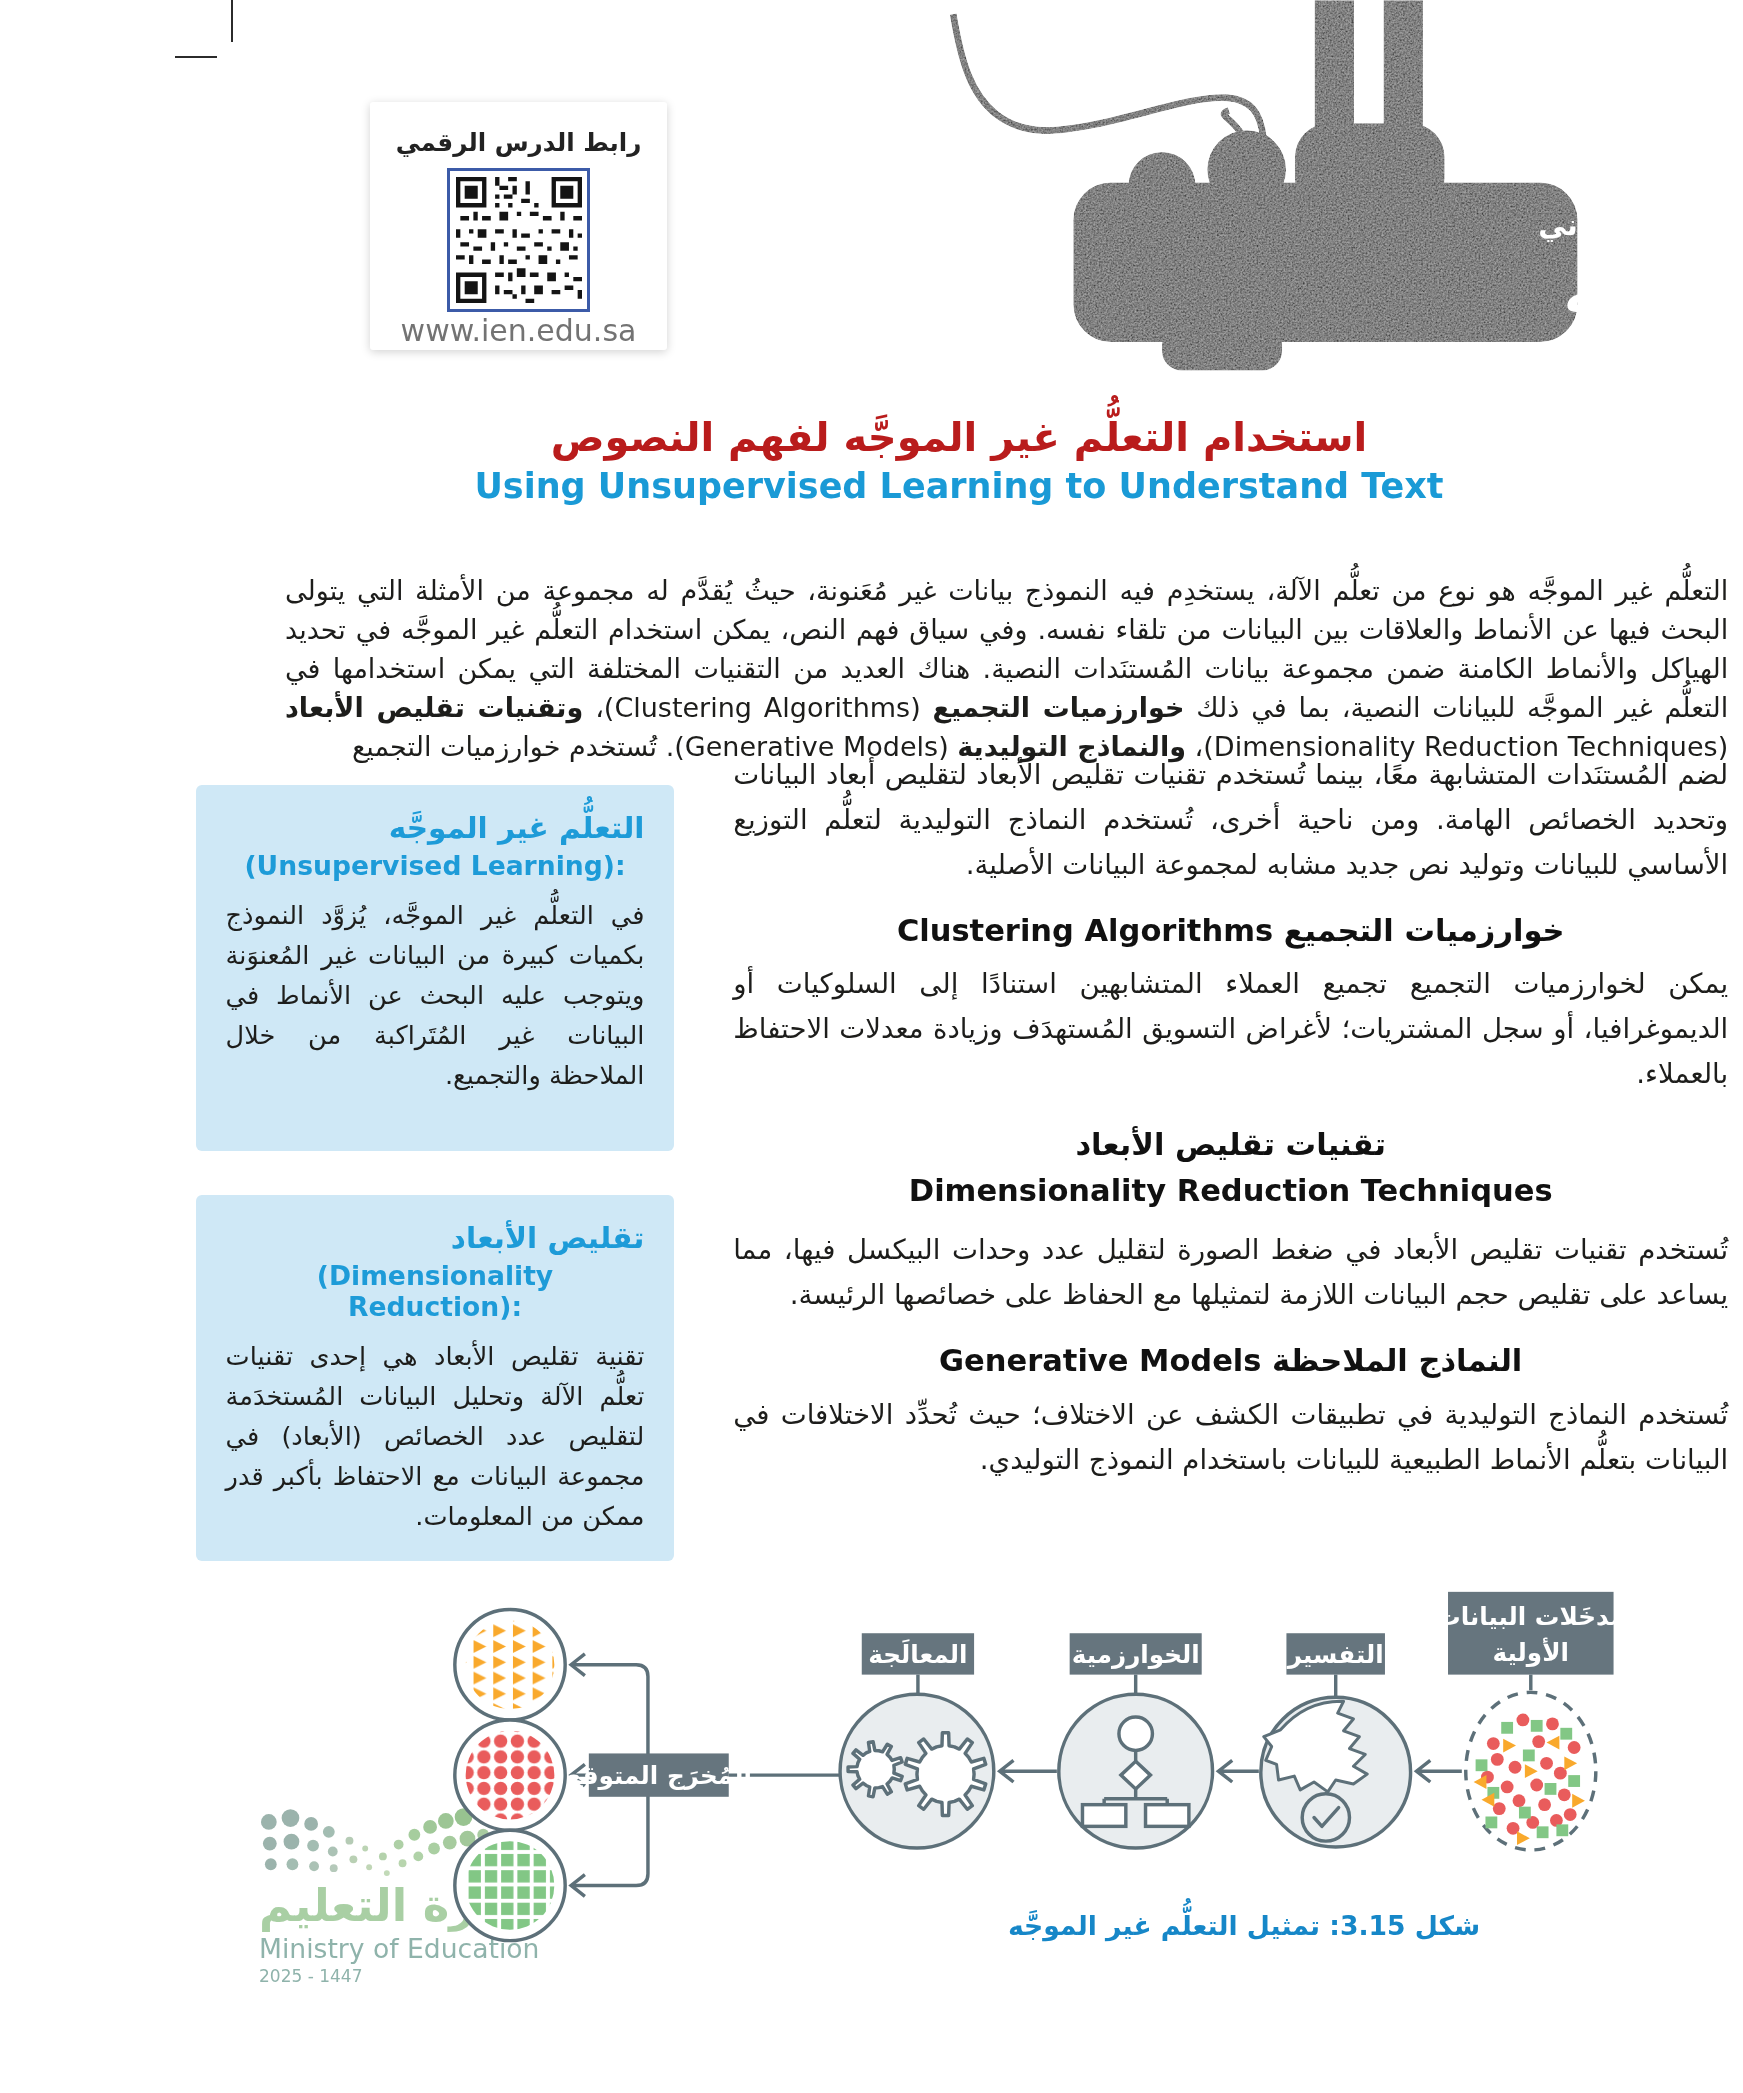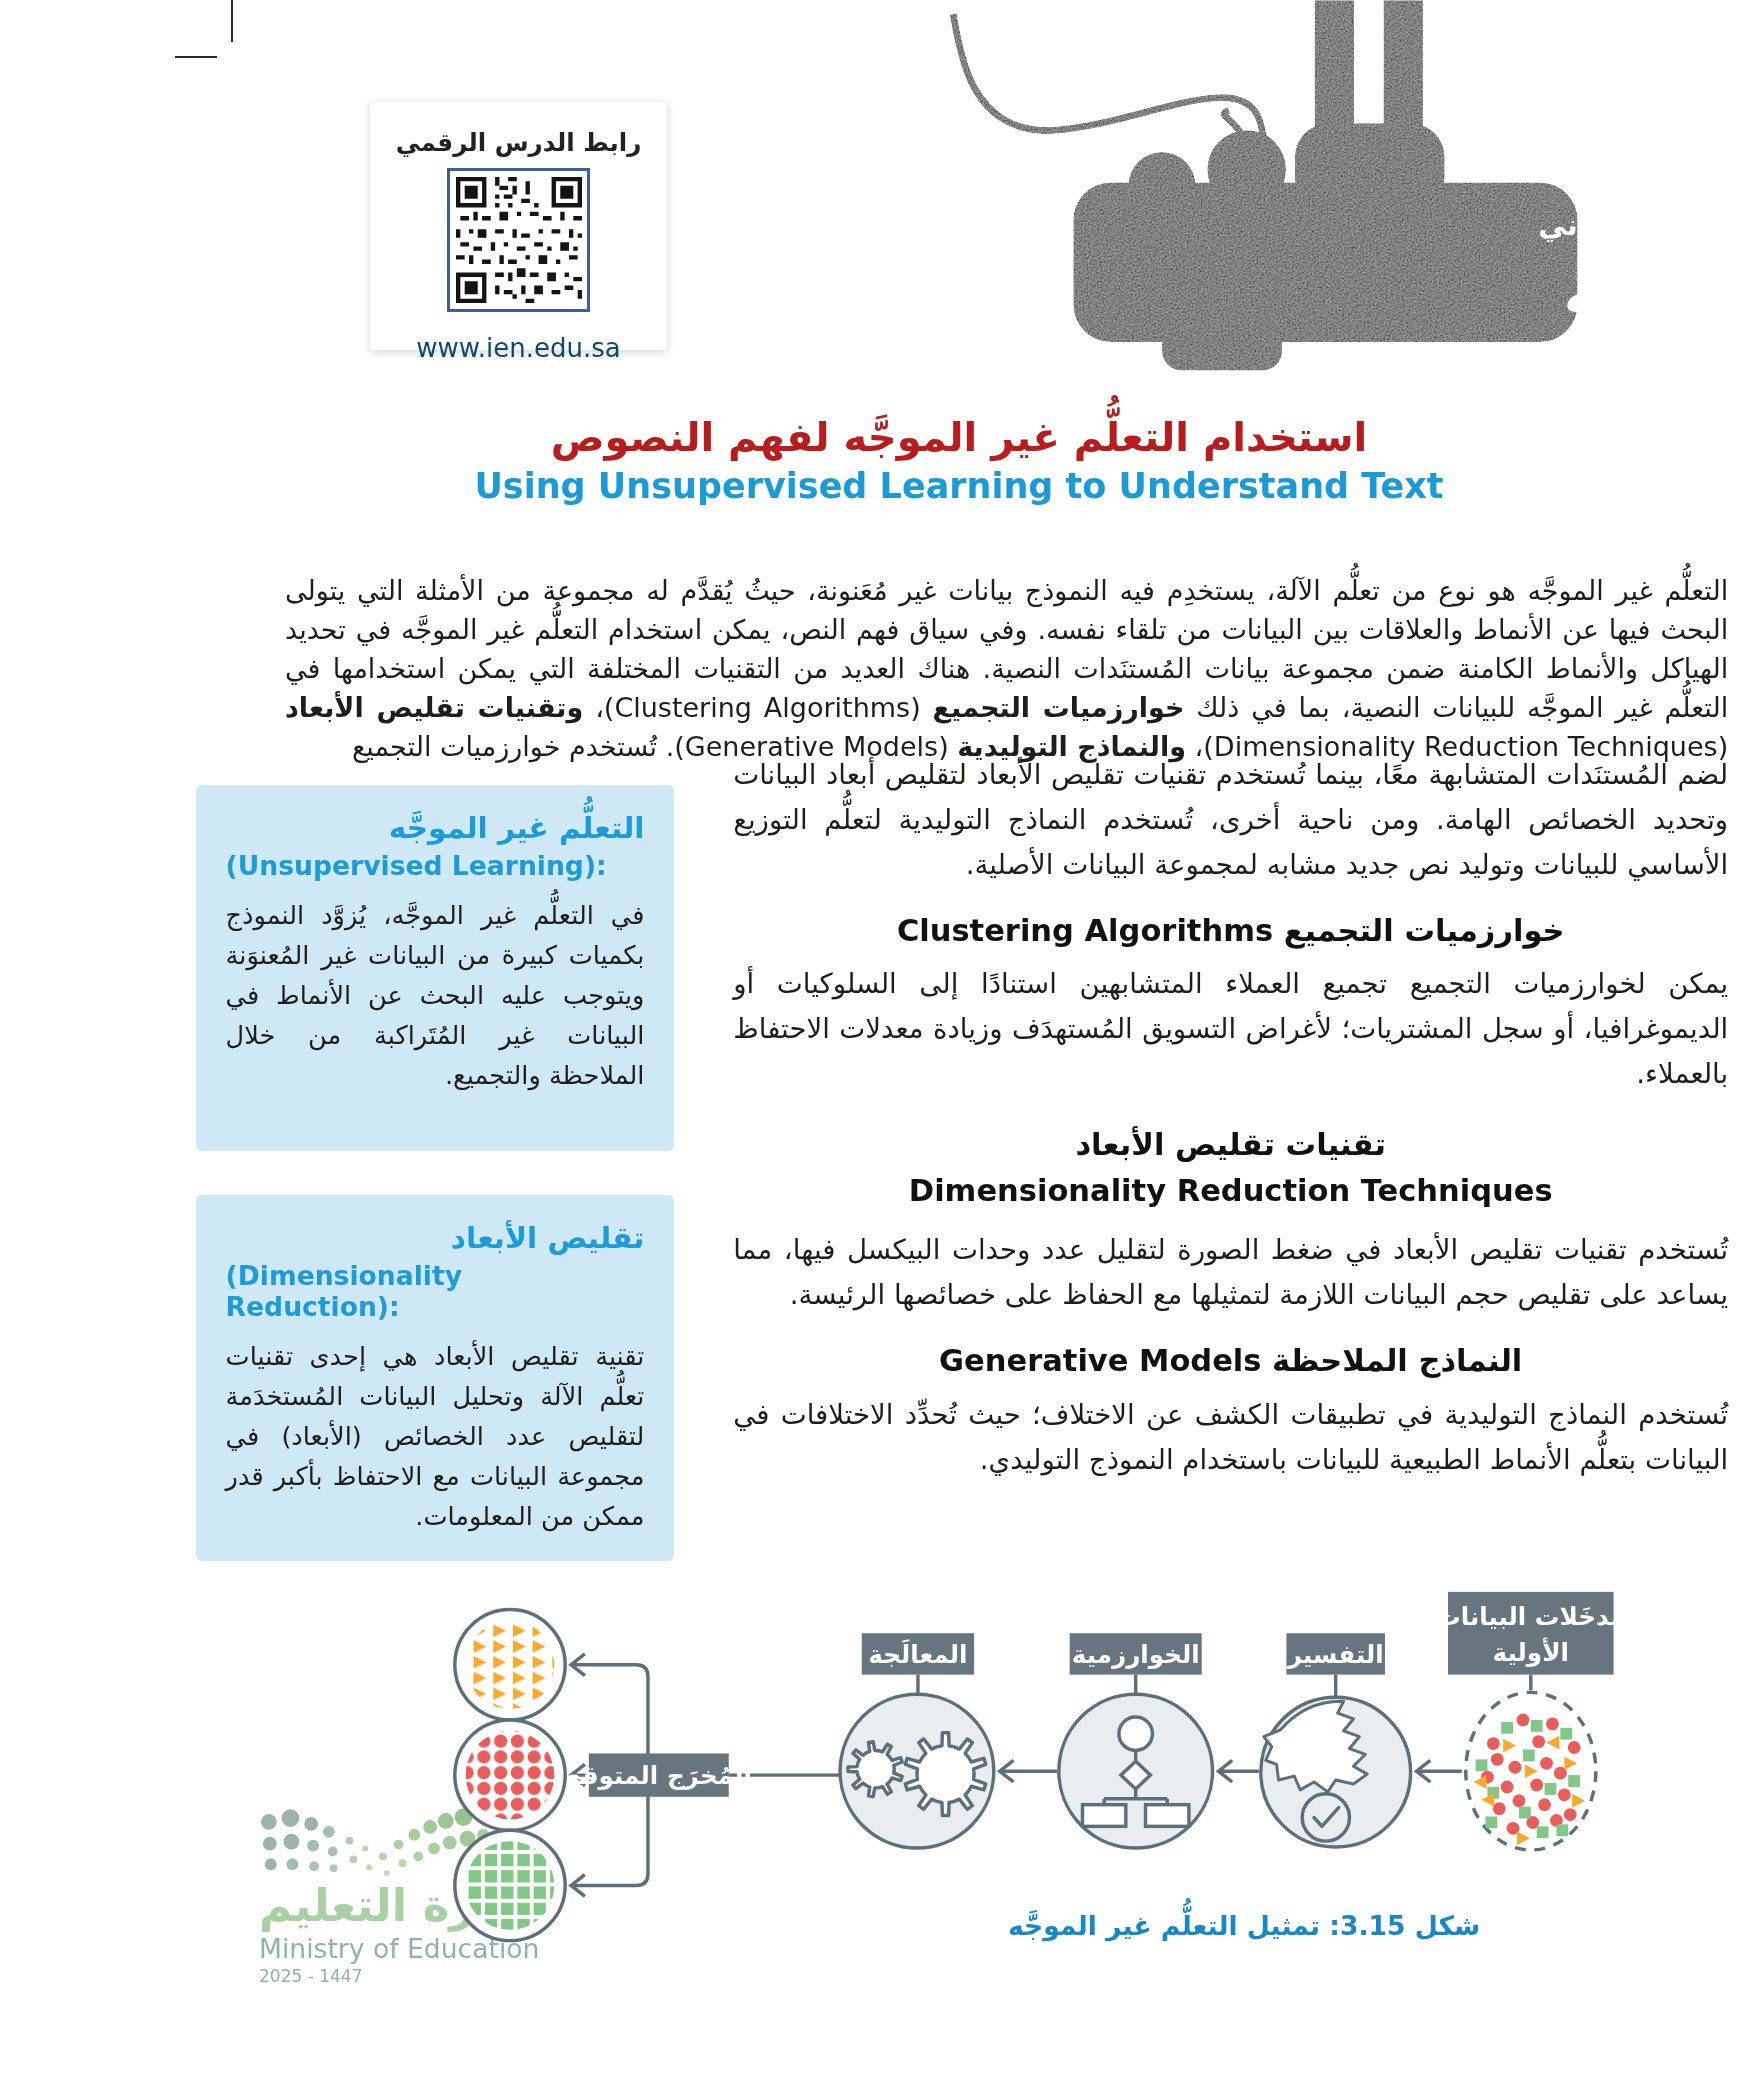--- a/index.html
+++ b/index.html
@@ -5,21 +5,21 @@
   html,body{margin:0;padding:0;background:#fff;}
   .page{position:relative;width:1568px;height:2093px;background:#ffffff;overflow:hidden;
         font-family:"DejaVu Sans",sans-serif;color:#1d1d1b;direction:rtl;text-decoration:underline;}
   
   .mark{position:absolute;background:#2b2b2b;}
   
   .qr-card{position:absolute;top:102px;left:195px;width:297px;height:248px;background:#fff;
            box-shadow:0 2px 9.9px rgba(0,0,0,.18);border-radius:3px;text-align:center;padding-top:25.6px;box-sizing:border-box;}
   .qr-label{font-size:24.6px;font-weight:bold;color:#222;}
   .qr-frame{display:inline-block;margin-top:11.8px;border:3.9px solid #3c5ba8;padding:5.9px;background:#fff;line-height:0;}
-  .qr-url{font-size:26px;color:#0c4a6e;margin-top:21px;font-family:"DejaVu Sans",sans-serif;}
+  .qr-url{font-size:30px;color:#737373;margin-top:1px;font-family:"DejaVu Sans",sans-serif;}
   
   .banner{position:absolute;top:0;right:0;}
   
   .heading{position:absolute;top:412px;left:14.8px;right:14.8px;text-align:center;}
   .heading .ar{font-size:40px;font-weight:bold;color:#b91c1c;line-height:1.25;}
   .heading .en{font-size:35px;font-weight:bold;color:#1a9ad6;direction:ltr;margin-top:3.9px;}
   
   .intro{position:absolute;top:544px;right:14.8px;left:110px;font-size:27px;line-height:39px;
          text-align:justify;text-align-last:right;}
   .intro b{font-weight:bold;}
@@ -28,21 +28,21 @@
   .col-right p{font-size:27.6px;line-height:45px;text-align:justify;margin:0;}
   .sec-head{font-size:30.5px;font-weight:bold;text-align:center;margin:25.6px 0 13.8px 0;color:#111;}
   .sec-head .en{direction:ltr;unicode-bidi:isolate;}
   .sec-head.stacked span{display:block;line-height:1.5;}
   
   .info-box{position:absolute;right:1069px;width:478px;background:#cfe8f6;border-radius:5.9px;
             padding:25.6px 29.6px;box-sizing:border-box;}
   .box1{top:785px;height:366px;}
   .box2{top:1195px;height:366px;}
   .info-box .t-ar{color:#1d9bd8;font-size:29.6px;font-weight:bold;text-align:right;}
-  .info-box .t-en{color:#1d9bd8;font-size:26.6px;font-weight:bold;text-align:left;direction:rtl;margin-top:5.9px;}
+  .info-box .t-en{color:#1d9bd8;font-size:26.6px;font-weight:bold;text-align:center;direction:rtl;margin-top:5.9px;}
   .info-box .t-en bdi{direction:ltr;unicode-bidi:isolate;}
   .info-box .b{font-size:25.6px;line-height:40px;text-align:justify;margin-top:13.8px;}
   
   .diagram{position:absolute;top:1576px;left:0;}
   
   .logo{position:absolute;left:84px;top:1808px;direction:ltr;text-align:left;}
   .logo .ar{font-size:45px;font-weight:bold;color:#a9cfa4;direction:rtl;text-align:left;line-height:1.1;margin-top:-13.8px;}
   .logo .en{font-size:26.6px;color:#8fb3ab;margin-top:2px;}
   .logo .yr{font-size:17px;color:#8fb3ab;margin-top:2px;}
   .page-num{position:absolute;left:1574px;top:1929px;font-size:37px;font-weight:bold;color:#6d28d9;direction:ltr;}

